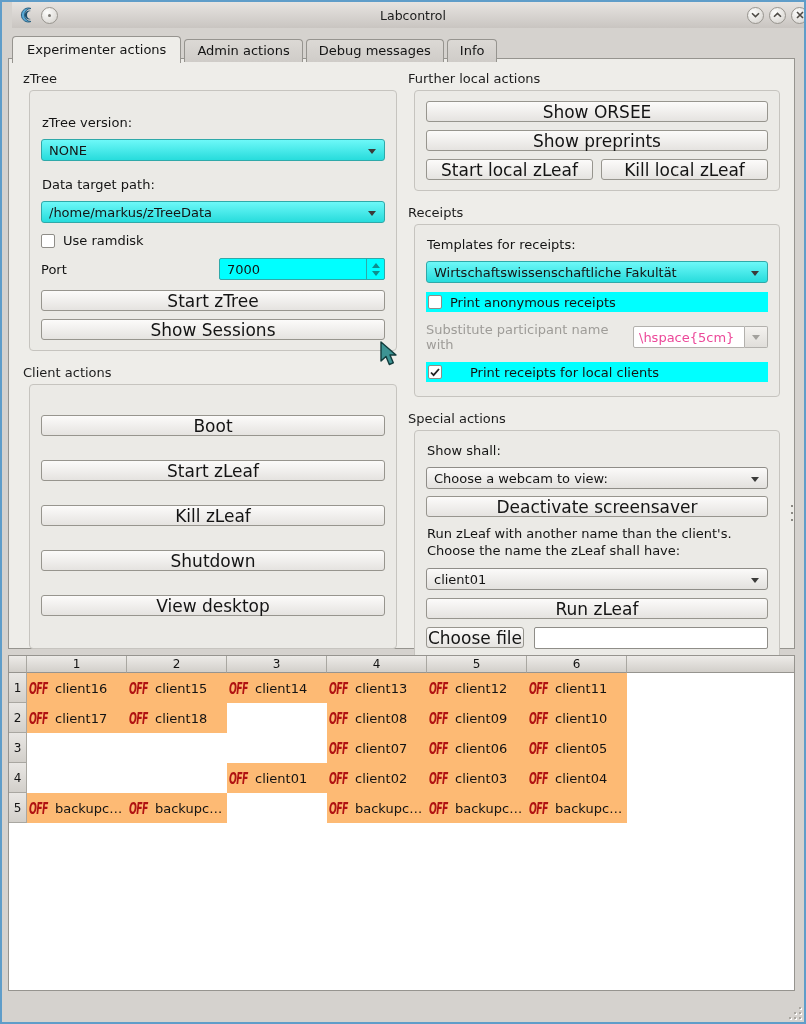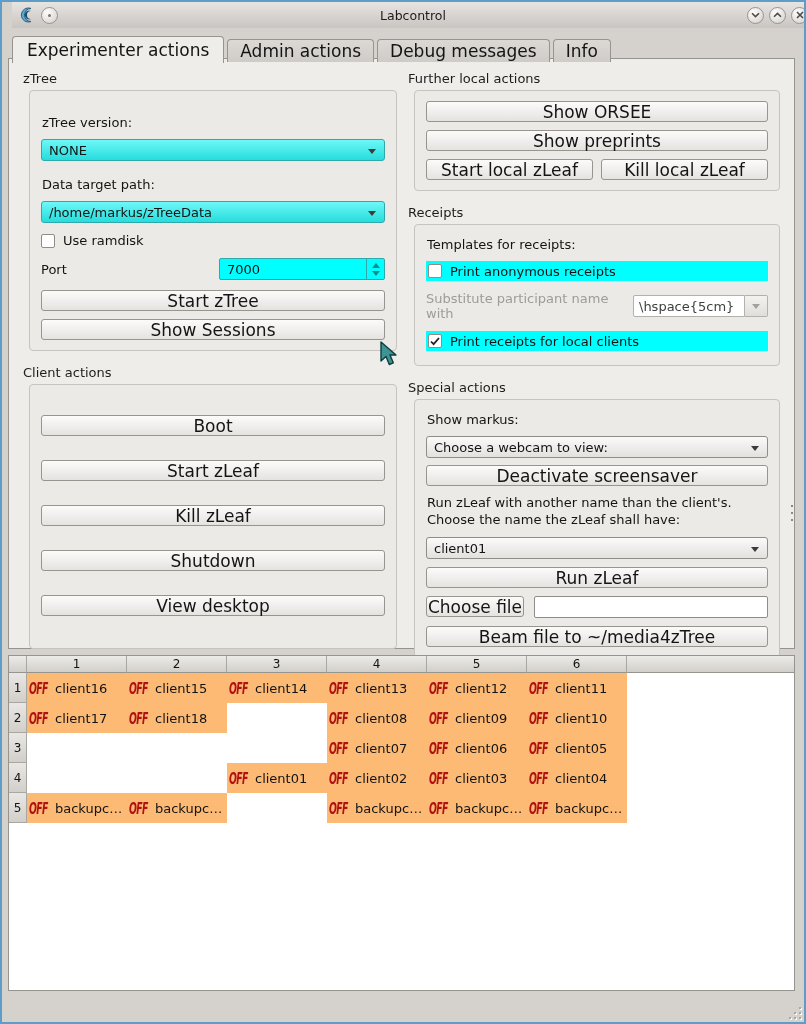--- a/index.html
+++ b/index.html
@@ -16,21 +16,21 @@
   .win-round{width:17px;height:17px;border-radius:50%;border:1px solid #98958f;
     background:radial-gradient(circle at 35% 30%,#fdfdfc,#d2cfca);
     display:flex;align-items:center;justify-content:center;flex:none;z-index:2;box-sizing:border-box;}
   .menu-dot{width:3px;height:3px;border-radius:50%;background:#7b7873;}
   .win-right{margin-left:auto;display:flex;gap:5px;z-index:2;}
 
   
   .tabbar{position:absolute;left:10px;top:33px;display:flex;align-items:flex-end;z-index:3;}
   .tab{border:1px solid #96948f;border-bottom:none;border-radius:4px 4px 0 0;
     background:linear-gradient(#dcd9d5,#cfccc8);padding:3px 12px;margin-right:3px;
-    font-size:17px;line-height:16px;}
+    font-size:13px;line-height:16px;}
   .tab.active{background:#eeede9;padding:5px 14px 5px;position:relative;top:1px;z-index:4;}
 
   
   .pane{position:absolute;left:6px;top:56px;width:787px;height:591px;
     background:#eeede9;border:1px solid #96948f;box-sizing:border-box;}
   .col{position:absolute;top:12px;}
   .col-left{left:14px;width:374px;}
   .col-right{left:399px;width:372px;}
   .group{margin-bottom:14px;}
   .group-title{margin:0 0 4px 0;color:#1d1d1d;}
@@ -66,21 +66,21 @@
     display:flex;box-sizing:border-box;}
   .spin-text{flex:1;display:flex;align-items:center;padding-left:7px;}
   .spin-btns{width:17px;border-left:1px solid #2fa9a9;display:flex;flex-direction:column;
     align-items:center;justify-content:center;gap:3px;}
   .tri-up{width:0;height:0;border-left:4px solid transparent;border-right:4px solid transparent;border-bottom:5px solid #0f8d8d;}
   .tri-down{width:0;height:0;border-left:4px solid transparent;border-right:4px solid transparent;border-top:5px solid #0f8d8d;}
 
   .sub-row{display:flex;align-items:center;margin:10px 0;}
   .disabled-text{color:#9e9c98;}
   .combo-split{display:flex;margin-left:auto;}
-  .combo-editbox{width:112px;height:22px;border:1px solid #b3b1ad;background:#fff;color:#404040;
+  .combo-editbox{width:112px;height:22px;border:1px solid #b3b1ad;background:#fff;color:#ec4899;
     display:flex;align-items:center;padding:0 5px;box-sizing:border-box;border-radius:2px 0 0 2px;white-space:nowrap;overflow:hidden;}
   .combo-arrowbtn{width:23px;height:22px;border:1px solid #b3b1ad;border-left:none;box-sizing:border-box;
     background:linear-gradient(#f4f2ef,#e0deda);display:flex;align-items:center;justify-content:center;border-radius:0 2px 2px 0;}
   .combo-arrowbtn .arr{width:0;height:0;border-left:4px solid transparent;border-right:4px solid transparent;border-top:5px solid #a3a19d;}
 
   .two-btn-row{display:flex;gap:8px;}
   .two-btn-row .btn{flex:1;}
   .ca-body{padding:30px 11px 32px;display:flex;flex-direction:column;gap:24px;}
 
   .file-row{display:flex;gap:10px;margin:8px 0;}
@@ -218,50 +218,54 @@
             <div class="btn">Start local zLeaf</div>
             <div class="btn">Kill local zLeaf</div>
           </div>
         </div>
       </div>
 
       <div class="group">
         <div class="group-title">Receipts</div>
         <div class="group-body">
           <div class="field-label" style="margin-top:2px;">Templates for receipts:</div>
+          <div class="combo cyan">
+            <span class="combo-text">Wirtschaftswissenschaftliche Fakultät</span>
+            <span class="arrow"></span>
+          </div>
           <div class="check-row row-cyan">
             <span class="checkbox">
               
             </span>
             <span>Print anonymous receipts</span>
           </div>
           <div class="sub-row">
             <span class="disabled-text">Substitute participant name with</span>
             <span class="combo-split">
               <span class="combo-editbox">\hspace{5cm}</span>
               <span class="combo-arrowbtn">
                   <i class="arr"></i>
                 </span>
             </span>
           </div>
-          <div class="check-row row-cyan" style="margin-bottom:4px;">
+          <div class="check-row row-cyan" style="margin-bottom:4px;gap:20px;">
             <span class="checkbox on">
               <svg width="10" height="9" viewBox="0 0 10 9">
                   <path d="M1 4.5 L3.6 7.2 L9 1" fill="none" stroke="#222" stroke-width="1.8"></path>
                 </svg>
             </span>
             <span>Print receipts for local clients</span>
           </div>
         </div>
       </div>
 
       <div class="group">
         <div class="group-title">Special actions</div>
         <div class="group-body">
-          <div class="field-label" style="margin-top:2px;">Show markus:</div>
+          <div class="field-label" style="margin-top:2px;">Show shall:</div>
           <div class="combo">
             <span class="combo-text">Choose a webcam to view:</span>
             <span class="arrow"></span>
           </div>
           <div class="btn" style="margin:7px 0 9px;">Deactivate screensaver</div>
           <div class="note-line">Run zLeaf with another name than the client's.</div>
           <div class="note-line">Choose the name the zLeaf shall have:</div>
           <div class="combo" style="margin-top:9px;">
             <span class="combo-text">client01</span>
             <span class="arrow"></span>

